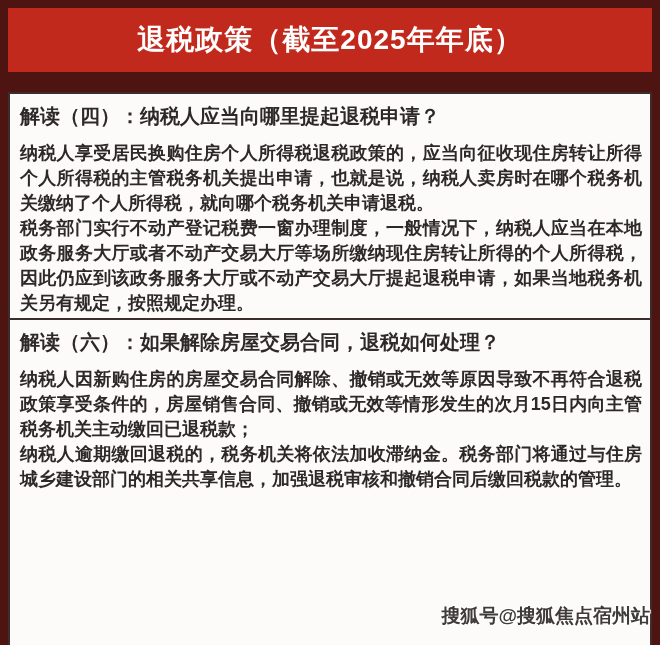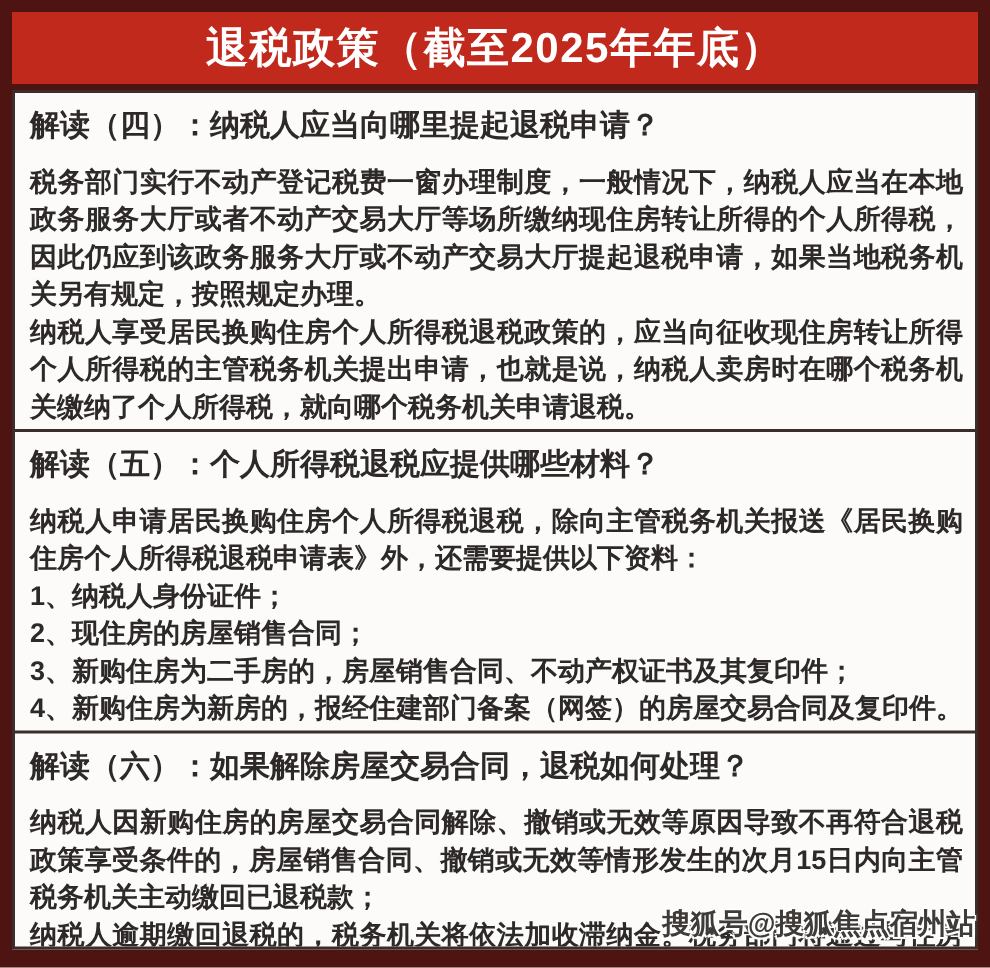--- a/index.html
+++ b/index.html
@@ -14,24 +14,24 @@
   html,body{margin:0;padding:0;}
   body{
     width:660px;height:645px;
     background:var(--frame);
     padding:8px;
     position:relative;
     font-family:"Liberation Sans","DejaVu Sans",sans-serif;
     overflow:hidden;
   }
   .banner{
-    height:48px;
+    height:64px;
     background:var(--banner);
     display:flex;align-items:center;justify-content:center;
-    margin-bottom:4px;
+    margin-bottom:20px;
   }
   .banner-title{
     color:#ffffff;
     font-size:28px;
     font-weight:700;
     letter-spacing:1px;
     white-space:nowrap;
   }
   .content{
     background:var(--content-bg);
@@ -78,32 +78,24 @@
 <body>
 
 <div class="banner">
   <div class="banner-title">退税政策（截至2025年年底）</div>
 </div>
 
 <div class="content">
 
   <div class="section">
     <h2 class="heading">解读（四）：纳税人应当向哪里提起退税申请？</h2>
+    <p class="para">纳税人享受居民换购住房个人所得税退税政策的，应当向征收现住房转让所得个人所得税的主管税务机关提出申请，也就是说，纳税人卖房时在哪个税务机关缴纳了个人所得税，就向哪个税务机关申请退税。</p>
     <p class="para">税务部门实行不动产登记税费一窗办理制度，一般情况下，纳税人应当在本地政务服务大厅或者不动产交易大厅等场所缴纳现住房转让所得的个人所得税，因此仍应到该政务服务大厅或不动产交易大厅提起退税申请，如果当地税务机关另有规定，按照规定办理。</p>
-    <p class="para">纳税人享受居民换购住房个人所得税退税政策的，应当向征收现住房转让所得个人所得税的主管税务机关提出申请，也就是说，纳税人卖房时在哪个税务机关缴纳了个人所得税，就向哪个税务机关申请退税。</p>
   </div>
 
-  <div class="section">
-    <h2 class="heading">解读（五）：个人所得税退税应提供哪些材料？</h2>
-    <p class="para">纳税人申请居民换购住房个人所得税退税，除向主管税务机关报送《居民换购住房个人所得税退税申请表》外，还需要提供以下资料：</p>
-    <p class="para">1、纳税人身份证件；</p>
-    <p class="para">2、现住房的房屋销售合同；</p>
-    <p class="para">3、新购住房为二手房的，房屋销售合同、不动产权证书及其复印件；</p>
-    <p class="para">4、新购住房为新房的，报经住建部门备案（网签）的房屋交易合同及复印件。</p>
-  </div>
 
   <div class="section">
     <h2 class="heading">解读（六）：如果解除房屋交易合同，退税如何处理？</h2>
     <p class="para">纳税人因新购住房的房屋交易合同解除、撤销或无效等原因导致不再符合退税政策享受条件的，房屋销售合同、撤销或无效等情形发生的次月15日内向主管税务机关主动缴回已退税款；</p>
     <p class="para">纳税人逾期缴回退税的，税务机关将依法加收滞纳金。税务部门将通过与住房城乡建设部门的相关共享信息，加强退税审核和撤销合同后缴回税款的管理。</p>
   </div>
 
 </div>
 
 <div class="watermark">搜狐号@搜狐焦点宿州站</div>

